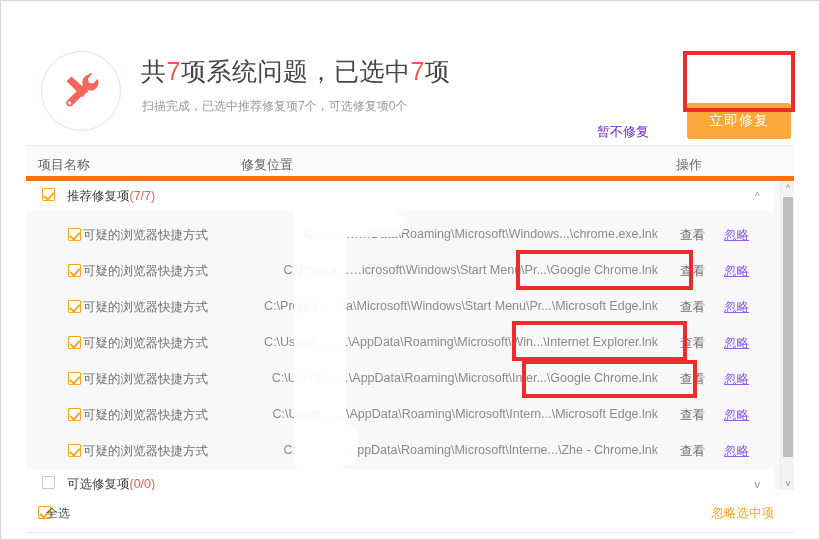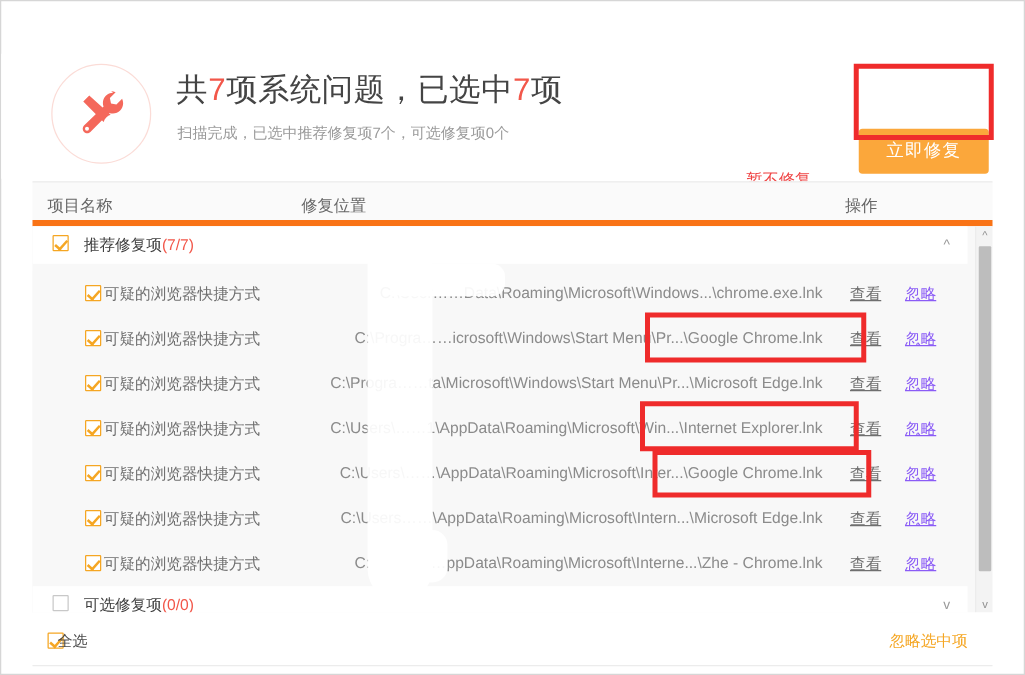--- a/index.html
+++ b/index.html
@@ -62,23 +62,22 @@
     font-size: 25px; color: #444444; white-space: nowrap;
     letter-spacing: .5px;
   }
   .headline .num { color: #f2574a; }
   .subline {
     position: absolute; left: 141px; top: 55px;
     font-size: 12px; color: #9a9a9a; white-space: nowrap;
   }
   .skip-link {
     position: absolute; left: 596px; top: 80px;
-    font-size: 13px; color: #ef4444; white-space: nowrap;
-    cursor: pointer;
-    margin-top: 12px;
+    font-size: 13px; color: #6d28d9; white-space: nowrap;
+    cursor: pointer;
   }
   .fix-btn {
     position: absolute; left: 686px; top: 60px;
     width: 104px; height: 36px; border-radius: 3px;
     background: #fba73b; border: none;
     color: #ffffff; font-size: 14px;
     font-family: "Liberation Sans", "DejaVu Sans", sans-serif;
     cursor: pointer; letter-spacing: 1px;
   }
 
@@ -121,21 +120,21 @@
   .item-name {
     position: absolute; left: 57px; top: 10px;
     font-size: 12.5px; color: #6f6f6f; white-space: nowrap;
   }
   .item-path {
     position: absolute; right: 116px; top: 10px;
     font-size: 12.5px; color: #8b8b8b; white-space: nowrap;
   }
   .act-view {
     position: absolute; left: 654px; top: 10px;
-    font-size: 12.5px; color: #6f6f6f; text-decoration: underline;
+    font-size: 12.5px; color: #6f6f6f; 
     cursor: pointer;
   }
   .act-ignore {
     position: absolute; left: 698px; top: 10px;
     font-size: 12.5px; color: #8b5cf6; text-decoration: underline;
     cursor: pointer;
   }
 
   
   .cb {

